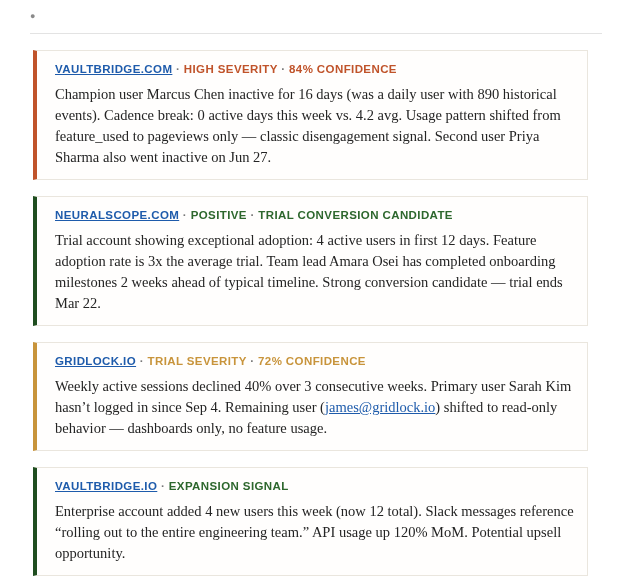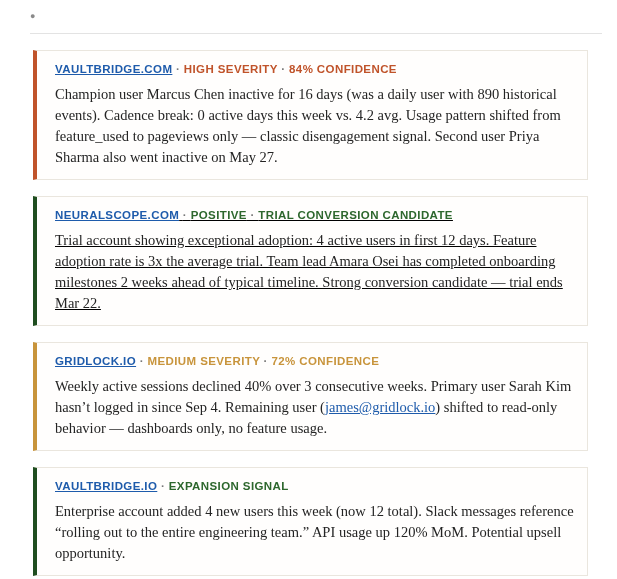--- a/index.html
+++ b/index.html
@@ -78,32 +78,32 @@
   <span class="bullet">●</span>
 </div>
 
 <hr class="divider">
 
 <div class="cards">
     <div class="card" style="border-left-color: rgb(192, 83, 42);">
     <div class="card-title">
       <a href="#" class="domain">VAULTBRIDGE.COM</a>
     <span class="sep"> · </span><span class="status" style="color: rgb(192, 83, 42);">HIGH SEVERITY</span><span class="sep"> · </span><span class="status" style="color: rgb(192, 83, 42);">84% CONFIDENCE</span></div>
-    <p class="card-body"><span>Champion user Marcus Chen inactive for 16 days (was a daily user with 890 historical events). Cadence break: 0 active days this week vs. 4.2 avg. Usage pattern shifted from feature_used to pageviews only — classic disengagement signal. Second user Priya Sharma also went inactive on May 27.</span></p>
+    <p class="card-body"><span>Champion user Marcus Chen inactive for 16 days (was a daily user with 890 historical events). Cadence break: 0 active days this week vs. 4.2 avg. Usage pattern shifted from feature_used to pageviews only — classic disengagement signal. Second user Priya Sharma also went inactive on Jun 27.</span></p>
   </div>
-    <div class="card" style="border-left-color: rgb(31, 78, 32); text-decoration: underline;">
+    <div class="card" style="border-left-color: rgb(31, 78, 32);">
     <div class="card-title">
       <a href="#" class="domain">NEURALSCOPE.COM</a>
     <span class="sep"> · </span><span class="status" style="color: rgb(45, 103, 45);">POSITIVE</span><span class="sep"> · </span><span class="status" style="color: rgb(45, 103, 45);">TRIAL CONVERSION CANDIDATE</span></div>
     <p class="card-body"><span>Trial account showing exceptional adoption: 4 active users in first 12 days. Feature adoption rate is 3x the average trial. Team lead Amara Osei has completed onboarding milestones 2 weeks ahead of typical timeline. Strong conversion candidate — trial ends Mar 22.</span></p>
   </div>
     <div class="card" style="border-left-color: rgb(200, 148, 59);">
     <div class="card-title">
       <a href="#" class="domain">GRIDLOCK.IO</a>
-    <span class="sep"> · </span><span class="status" style="color: rgb(200, 148, 59);">MEDIUM SEVERITY</span><span class="sep"> · </span><span class="status" style="color: rgb(200, 148, 59);">72% CONFIDENCE</span></div>
+    <span class="sep"> · </span><span class="status" style="color: rgb(200, 148, 59);">TRIAL SEVERITY</span><span class="sep"> · </span><span class="status" style="color: rgb(200, 148, 59);">72% CONFIDENCE</span></div>
     <p class="card-body"><span>Weekly active sessions declined 40% over 3 consecutive weeks. Primary user Sarah Kim hasn’t logged in since Sep 4. Remaining user (</span><a href="#" class="body-link">james@gridlock.io</a><span>) shifted to read-only behavior — dashboards only, no feature usage.</span></p>
   </div>
     <div class="card" style="border-left-color: rgb(31, 78, 32);">
     <div class="card-title">
       <a href="#" class="domain">VAULTBRIDGE.IO</a>
     <span class="sep"> · </span><span class="status" style="color: rgb(45, 103, 45);">EXPANSION SIGNAL</span></div>
     <p class="card-body"><span>Enterprise account added 4 new users this week (now 12 total). Slack messages reference “rolling out to the entire engineering team.” API usage up 120% MoM. Potential upsell opportunity.</span></p>
   </div>
   </div>
 

